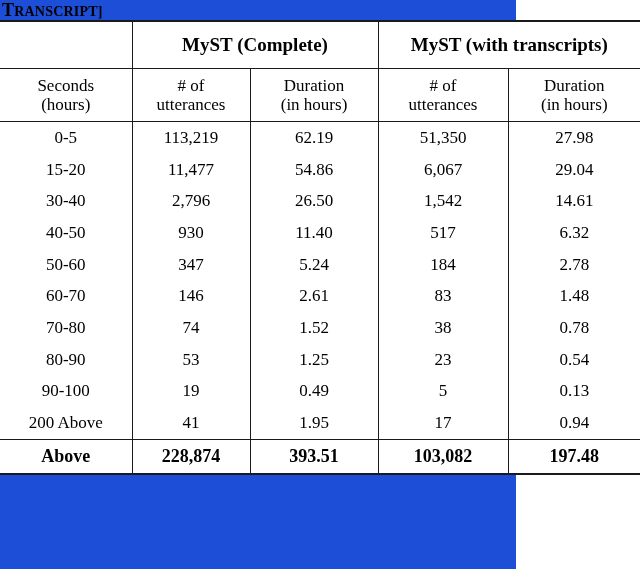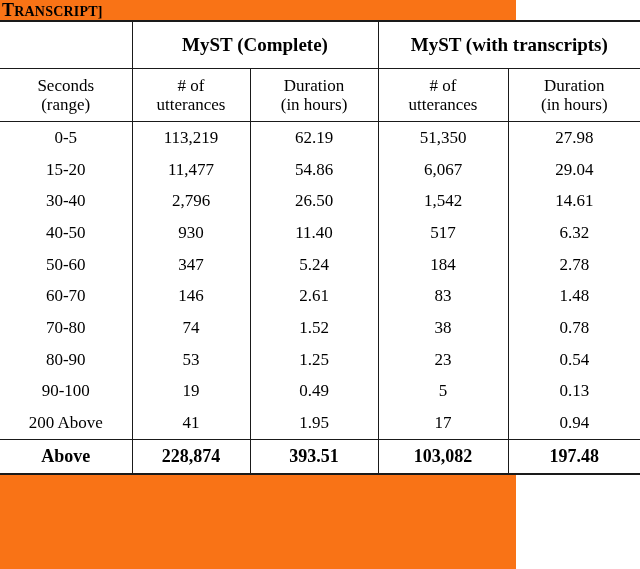--- a/index.html
+++ b/index.html
@@ -12,21 +12,21 @@
     height: 569px;
     overflow: hidden;
     font-family: "Liberation Serif", "DejaVu Serif", serif;
     color: #000000;
   }
 
   #page {
     position: relative;
     width: 516px;
     height: 569px;
-    background: #f97316;
+    background: #1d4ed8;
   }
 
   
   .caption-tail {
     position: absolute;
     left: 2px;
     top: 0px;
     height: 20px;
     line-height: 20px;
     font-weight: bold;
@@ -117,21 +117,21 @@
     </colgroup>
     <thead>
       <tr class="group-head">
         <th class="hr-top blank-cell"></th>
         <th class="hr-top vr" colspan="2">MyST (Complete)</th>
         <th class="hr-top vr" colspan="2">MyST (with transcripts)</th>
       </tr>
       <tr class="col-head">
         <td class="hr-mid">
           <span class="hdr-line">Seconds</span>
-          <span class="hdr-line">(range)</span>
+          <span class="hdr-line">(hours)</span>
         </td>
         <td class="hr-mid vr">
           <span class="hdr-line"># of</span>
           <span class="hdr-line">utterances</span>
         </td>
         <td class="hr-mid vr">
           <span class="hdr-line">Duration</span>
           <span class="hdr-line">(in hours)</span>
         </td>
         <td class="hr-mid vr">

